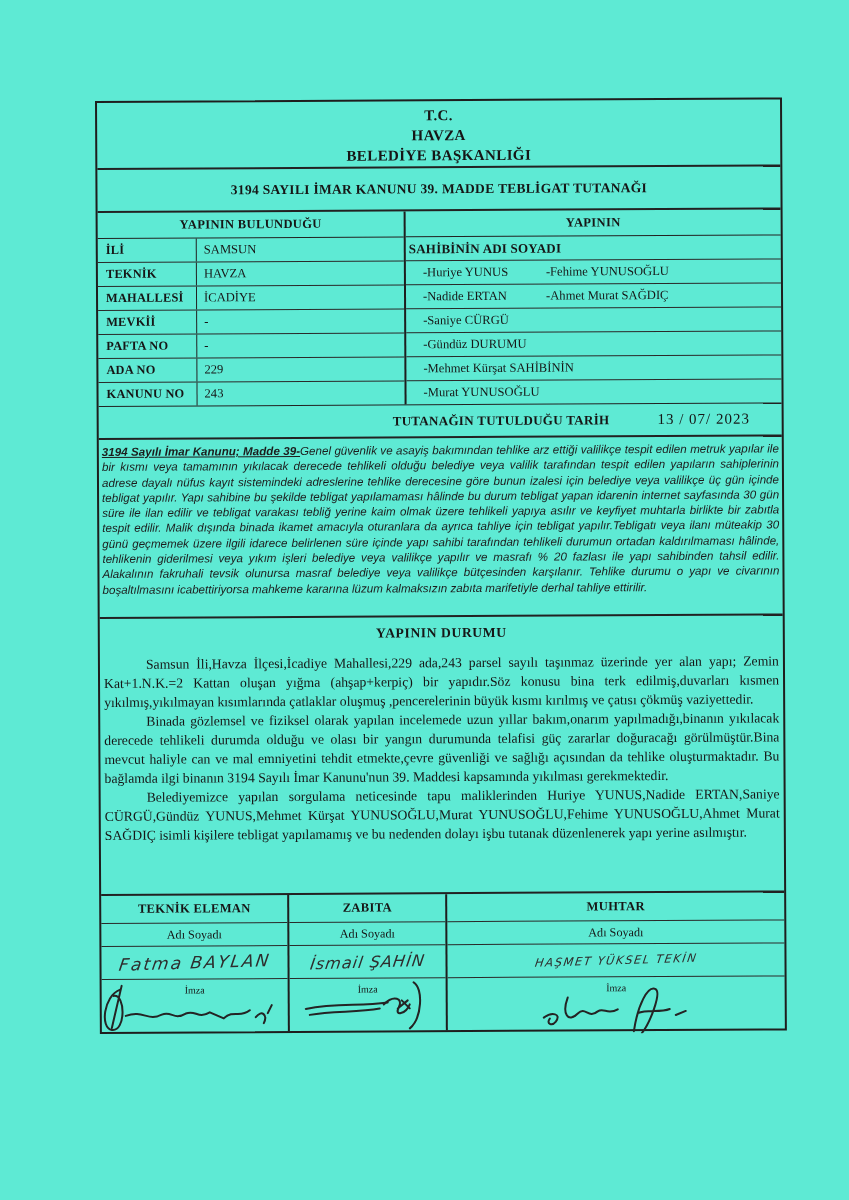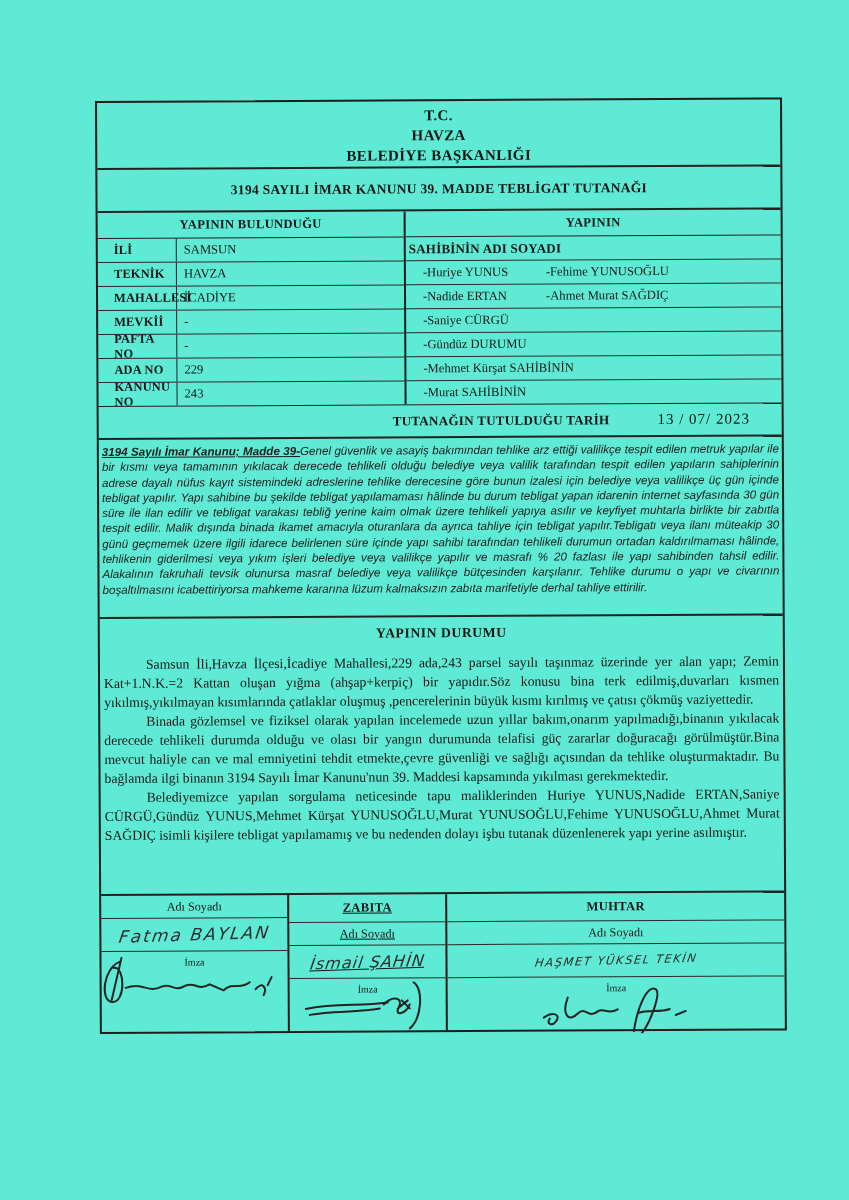--- a/index.html
+++ b/index.html
@@ -24,22 +24,22 @@
   .title-row span{font-weight:bold;font-size:13.5px;letter-spacing:.3px;}
 
   
   .mt{display:flex;border-bottom:1.6px solid #222;}
   .mt-left{width:308px;border-right:2px solid #1e1e1e;box-sizing:border-box;}
   .mt-right{flex:1;min-width:0;}
   .mt-hdr{height:25px;display:flex;align-items:center;justify-content:center;
     font-weight:bold;font-size:12.6px;border-bottom:1.8px solid #222;letter-spacing:.3px;}
   .mrow{display:flex;height:23px;border-bottom:1.4px solid #2a2a2a;align-items:stretch;}
   .mrow:last-child{border-bottom:none;}
-  .mrow .lbl{width:79px;border-right:1.8px solid #222;font-weight:bold;font-size:12.4px;
-    display:flex;align-items:center;padding-left:16px;box-sizing:border-box;letter-spacing:.2px;}
+  .mrow .lbl{width:99px;border-right:1.8px solid #222;font-weight:bold;font-size:12.4px;
+    display:flex;align-items:center;padding-left:8px;box-sizing:border-box;letter-spacing:.2px;}
   .mrow .val{flex:1;display:flex;align-items:center;padding-left:7px;font-size:12.6px;}
   .owner-hdr{height:23px;border-bottom:1.4px solid #2a2a2a;display:flex;align-items:center;
     font-weight:bold;font-size:13px;padding-left:3px;letter-spacing:.2px;}
   .orow{height:23px;border-bottom:1.4px solid #2a2a2a;display:flex;align-items:center;font-size:12.6px;}
   .orow:last-child{border-bottom:none;}
   .orow .o1{width:140px;padding-left:17px;box-sizing:border-box;white-space:nowrap;}
   .orow .o2{flex:1;white-space:nowrap;}
 
   
   .date-row{height:31px;display:flex;align-items:center;border-bottom:2px solid #222;}
@@ -54,21 +54,21 @@
 
   
   .status{height:277px;box-sizing:border-box;border-bottom:2px solid #222;padding-top:8px;}
   .status-title{text-align:center;font-weight:bold;font-size:13.6px;letter-spacing:.6px;margin-bottom:12px;}
   .status p{margin:0;padding:0 4px;font-size:13.7px;line-height:19px;text-align:justify;text-indent:42px;}
 
   
   .sig{display:flex;height:136px;}
   .sig-col{display:flex;flex-direction:column;box-sizing:border-box;min-width:0;}
   .sig-col.c1{width:188px;border-right:2px solid #1e1e1e;}
-  .sig-col.c2{width:158px;border-right:2px solid #1e1e1e;text-decoration:underline;}
+  .sig-col.c2{width:158px;border-right:2px solid #1e1e1e;}
   .sig-col.c3{flex:1;}
   .sig-role{height:27px;display:flex;align-items:center;justify-content:center;
     font-weight:bold;font-size:12.6px;border-bottom:1.4px solid #2a2a2a;letter-spacing:.3px;}
   .sig-adi{height:22px;display:flex;align-items:center;justify-content:center;
     font-size:12.2px;border-bottom:1.4px solid #2a2a2a;}
   .sig-name{height:32px;display:flex;align-items:center;justify-content:center;
     border-bottom:1.4px solid #2a2a2a;overflow:hidden;}
   .sig-imza{flex:1;position:relative;text-align:center;}
   .sig-imza .imza-label{font-size:10px;display:inline-block;margin-top:1px;}
   .hand{font-family:"DejaVu Sans", sans-serif;font-style:italic;color:#2e2e2e;
@@ -144,21 +144,21 @@
         </div>
         <div class="orow">
           <div class="o1">-Gündüz DURUMU</div>
           <div class="o2"></div>
         </div>
         <div class="orow">
           <div class="o1">-Mehmet Kürşat SAHİBİNİN</div>
           <div class="o2"></div>
         </div>
         <div class="orow">
-          <div class="o1">-Murat SAHİBİNİN</div>
+          <div class="o1">-Murat YUNUSOĞLU</div>
           <div class="o2"></div>
         </div>
       </div>
     </div>
 
     <div class="date-row">
       <span class="dlabel">TUTANAĞIN TUTULDUĞU TARİH</span>
       <span class="dvalue">13 / 07/ 2023</span>
     </div>
 
@@ -168,20 +168,21 @@
 
     <div class="status">
       <div class="status-title">YAPININ DURUMU</div>
       <p>Samsun İli,Havza İlçesi,İcadiye Mahallesi,229 ada,243 parsel sayılı taşınmaz üzerinde yer alan yapı; Zemin Kat+1.N.K.=2 Kattan oluşan yığma (ahşap+kerpiç) bir yapıdır.Söz konusu bina terk edilmiş,duvarları kısmen yıkılmış,yıkılmayan kısımlarında çatlaklar oluşmuş ,pencerelerinin büyük kısmı kırılmış ve çatısı çökmüş vaziyettedir.</p>
       <p>Binada gözlemsel ve fiziksel olarak yapılan incelemede uzun yıllar bakım,onarım yapılmadığı,binanın yıkılacak derecede tehlikeli durumda olduğu  ve olası bir yangın durumunda telafisi güç zararlar doğuracağı görülmüştür.Bina mevcut haliyle can ve mal emniyetini tehdit etmekte,çevre güvenliği ve sağlığı açısından da tehlike oluşturmaktadır. Bu bağlamda ilgi binanın 3194 Sayılı İmar Kanunu'nun 39. Maddesi kapsamında yıkılması gerekmektedir.</p>
       <p>Belediyemizce yapılan sorgulama neticesinde tapu maliklerinden Huriye YUNUS,Nadide ERTAN,Saniye CÜRGÜ,Gündüz YUNUS,Mehmet Kürşat YUNUSOĞLU,Murat YUNUSOĞLU,Fehime YUNUSOĞLU,Ahmet Murat SAĞDIÇ isimli kişilere tebligat yapılamamış ve bu nedenden dolayı işbu tutanak düzenlenerek yapı yerine asılmıştır.</p>
     </div>
 
     <div class="sig">
       <div class="sig-col c1">
+        <div class="sig-role">TEKNİK ELEMAN</div>
         <div class="sig-adi">Adı Soyadı</div>
         <div class="sig-name">
           <span class="hand h1">Fatma BAYLAN</span>
         </div>
         <div class="sig-imza">
           <span class="imza-label">İmza</span>
           <svg class="sigsvg" style="left:-6px;top:4px;" width="190" height="52" viewBox="0 0 190 52">
             <path d="M24,6 C8,12 4,44 16,46 C30,48 30,10 18,12 M16,44 L26,2"></path>
             <path d="M30,32 C48,26 52,38 66,31 C76,27 78,37 90,30 C100,26 102,36 114,29 L128,35 C138,26 144,35 154,27 M160,34 C166,26 172,32 168,40 M176,22 L172,30"></path>
           </svg>

